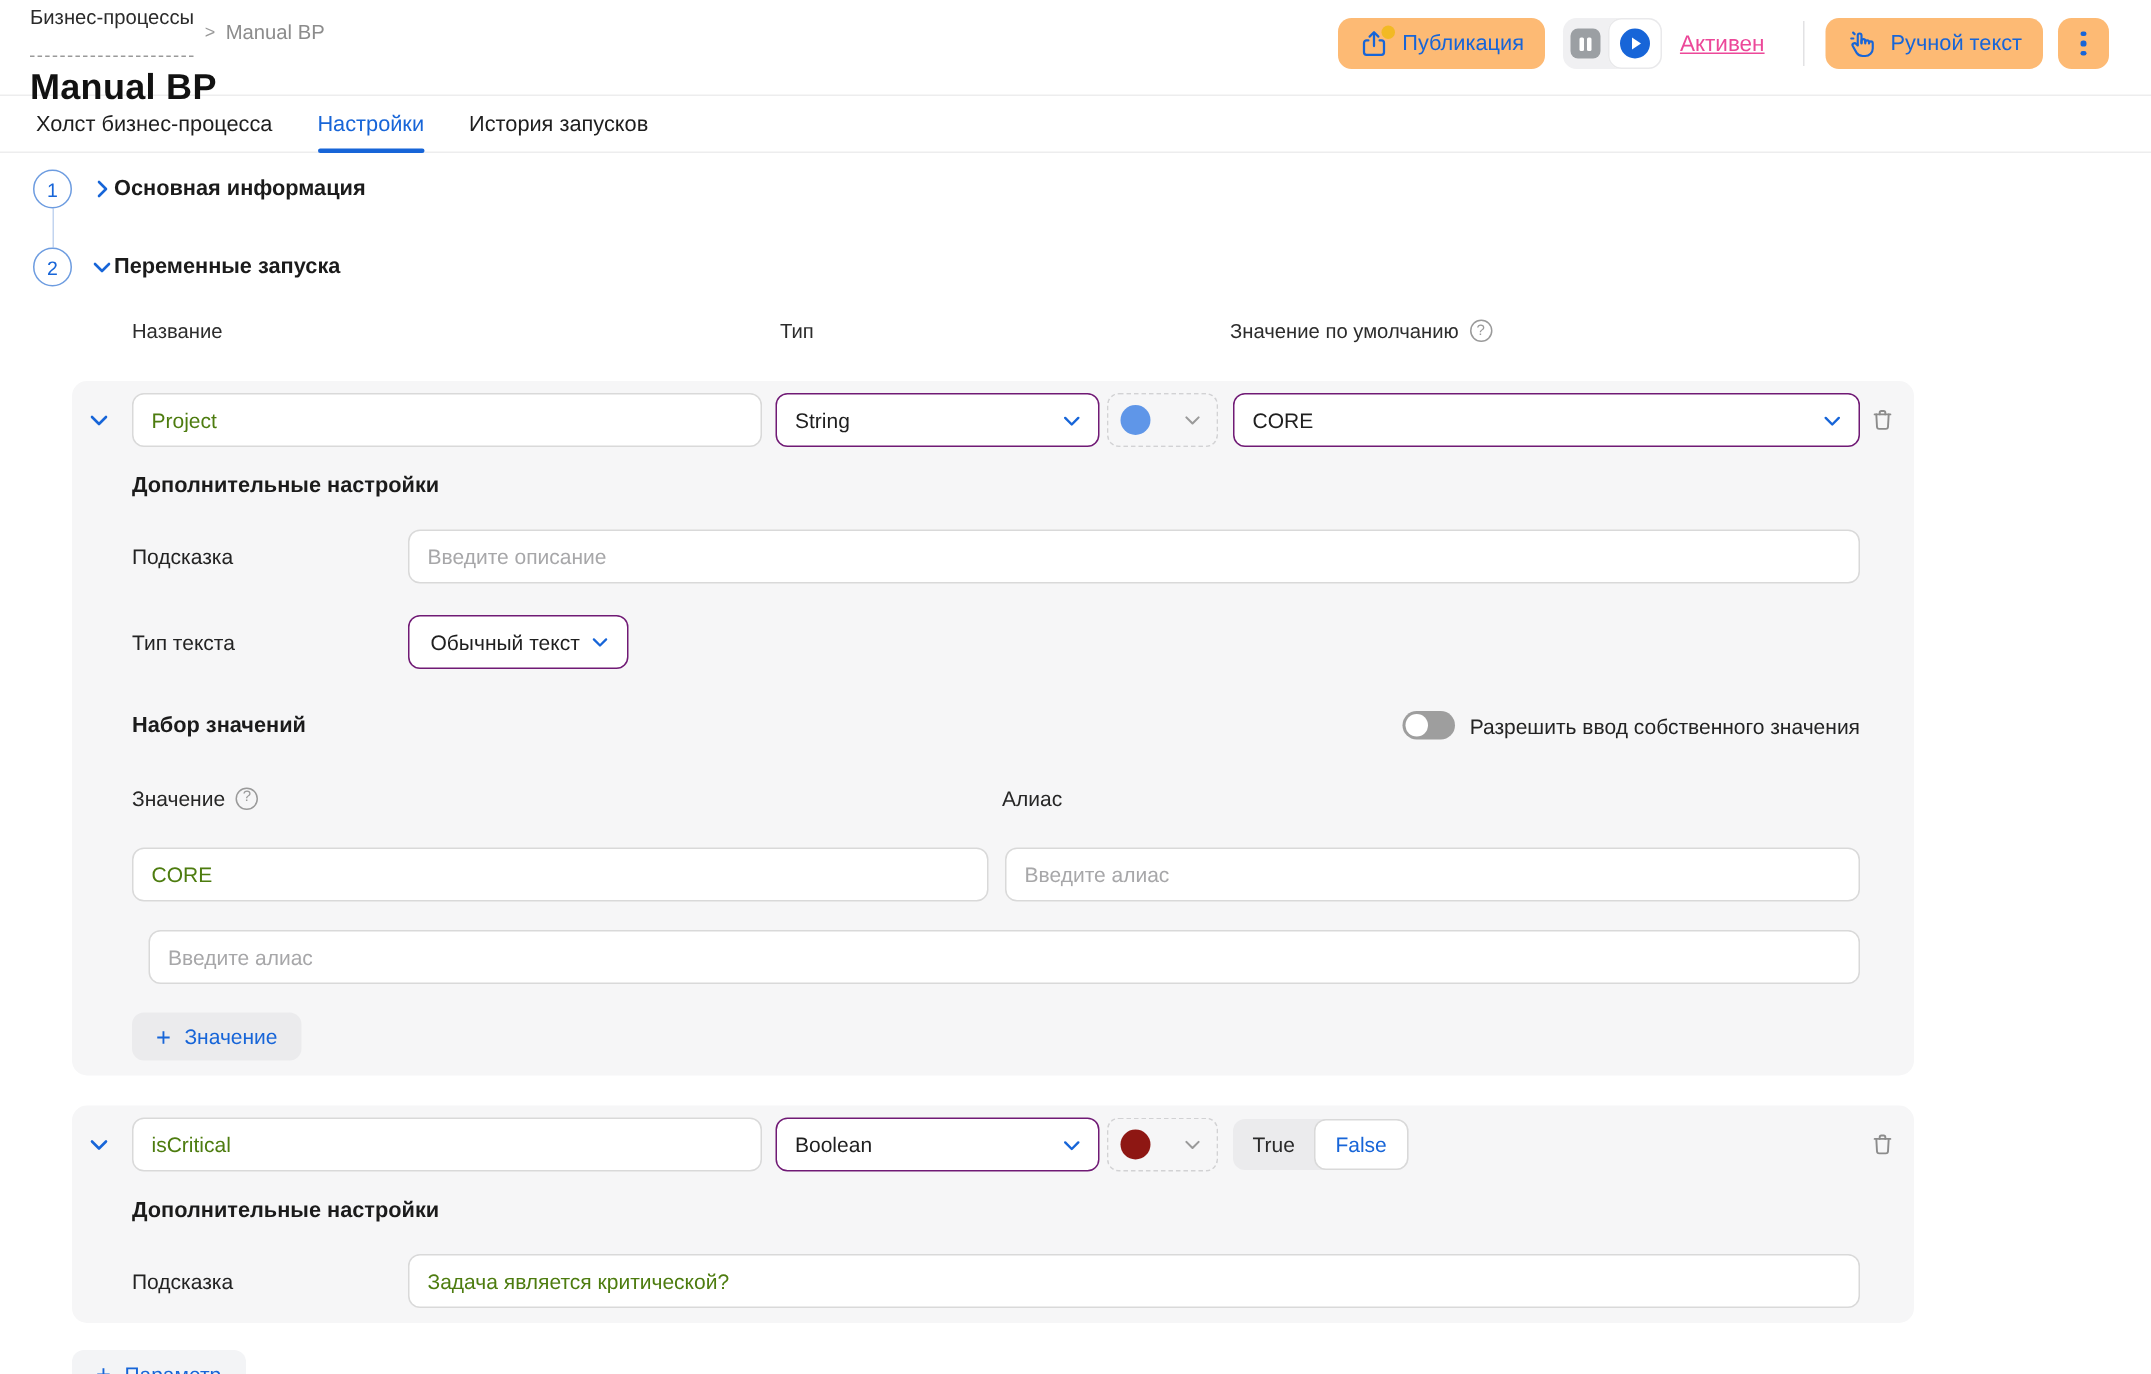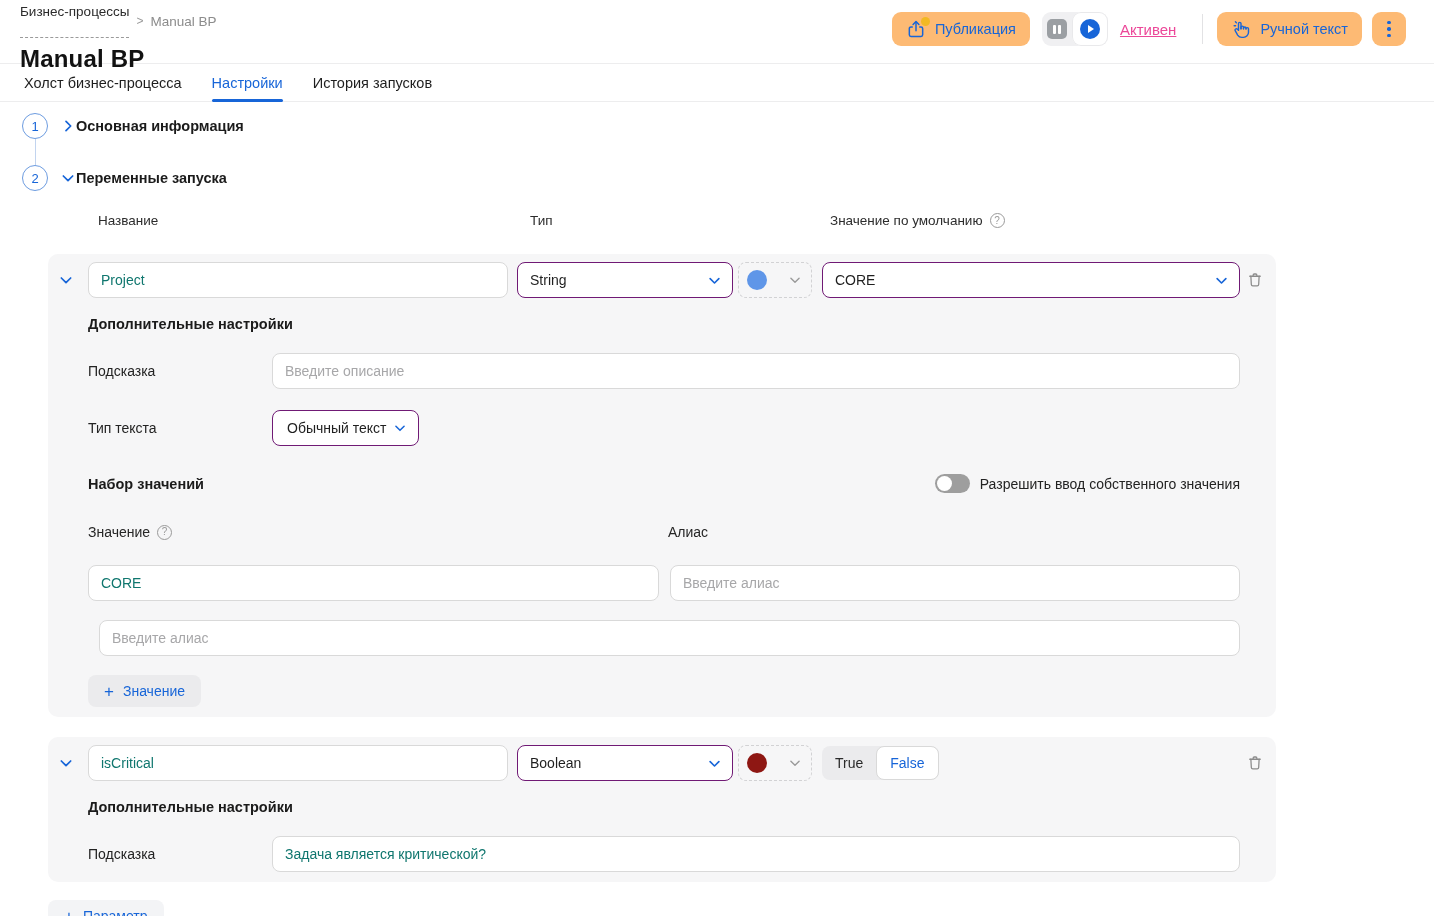--- a/index.html
+++ b/index.html
@@ -49,34 +49,34 @@
   
   .step-row { display:flex; align-items:center; margin-left:22px; }
   .step-row.first { margin-top:11px; }
   .step-circle { width:26px; height:26px; border:1px solid #6d9ce0; border-radius:50%; color:var(--accent); font-size:13px; display:flex; align-items:center; justify-content:center; flex:0 0 auto; background:#fff; }
   .step-chevron { margin-left:12px; display:flex; }
   .step-title { font-weight:700; font-size:14.5px; color:#1b1b1b;text-align:center; }
   .connector { width:1px; height:26px; background:#c2d4ef; margin-left:35px; }
 
   
   .cols-header { display:flex; align-items:center; margin:22px 0 0 88px; font-size:13.5px; color:#2c2c2c; }
-  .col-name { width:432px;margin-left:10px; }
+  .col-name { width:432px; }
   .col-type { width:300px; }
   .col-default { display:flex; align-items:center; gap:7px; }
 
   .qicon { width:15px; height:15px; border:1px solid #9a9a9a; border-radius:50%; color:#9a9a9a; font-size:10px; line-height:1; display:inline-flex; align-items:center; justify-content:center; flex:0 0 auto; }
 
   
   .card { width:1228px; margin:26px 0 0 48px; background:#f6f6f7; border-radius:10px; padding:8px 0 10px 0; }
   .card + .card { margin-top:20px; }
 
   .var-row { display:flex; align-items:center; height:36px; padding-right:12px; }
   .row-chevron { width:40px; padding-left:10px; display:flex; align-items:center; flex:0 0 auto; cursor:pointer; }
 
-  .inp { height:36px; border:1px solid #d9d9d9; border-radius:8px; background:#fff; font-size:14px; color:#0f766e; padding:0 12px; font-family:inherit; outline:none; }
+  .inp { height:36px; border:1px solid #d9d9d9; border-radius:8px; background:#fff; font-size:14px; color:#4d7c0f; padding:0 12px; font-family:inherit; outline:none; }
   .inp::placeholder { color:#a7a7a9; }
   .name-inp { width:420px; flex:0 0 auto; }
 
   .select { height:36px; background:#fff; border:1px solid #701a75; border-radius:8px; display:flex; align-items:center; justify-content:space-between; padding:0 10px 0 12px; cursor:pointer; flex:0 0 auto; }
   .type-select { width:216px; margin-left:9px; }
   .default-select { width:418px; margin-left:10px; }
 
   .swatch-box { width:74px; height:36px; border:1px dashed #d2d2d4; border-radius:8px; margin-left:5px; display:flex; align-items:center; justify-content:space-between; padding:0 9px 0 8px; cursor:pointer; flex:0 0 auto; background:transparent; }
   .swatch-circle { width:20px; height:20px; border-radius:50%; }
 

